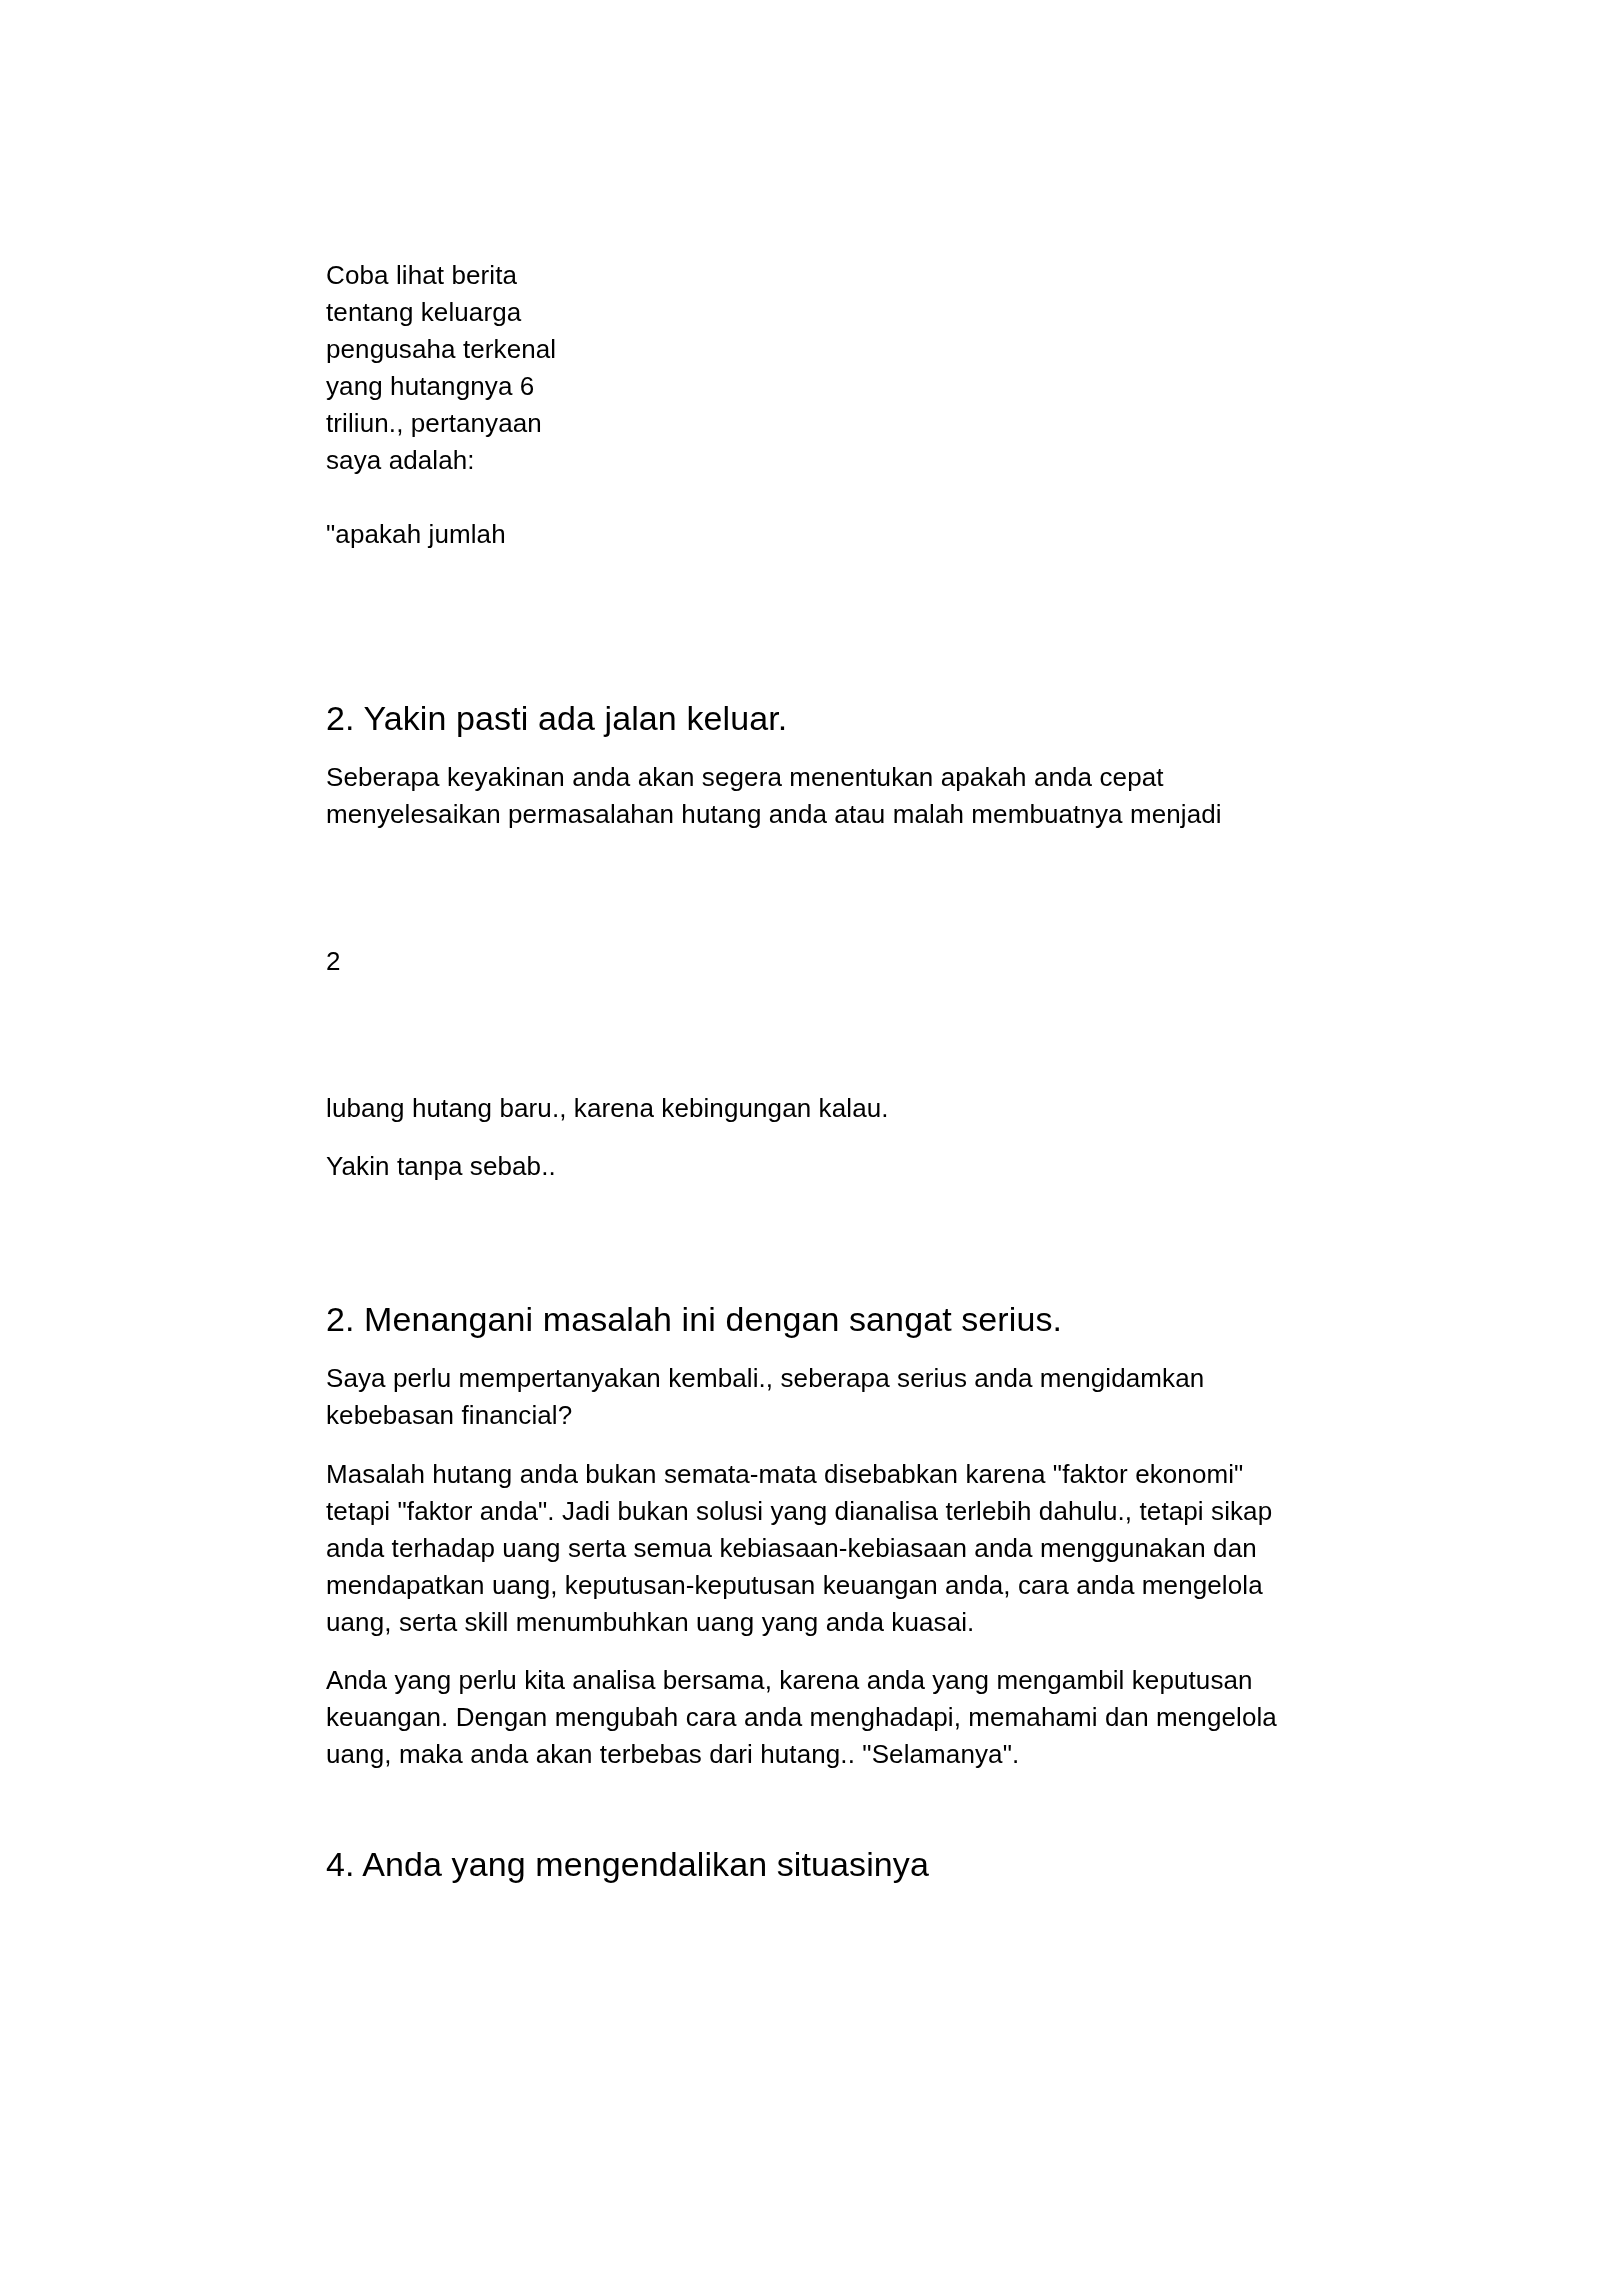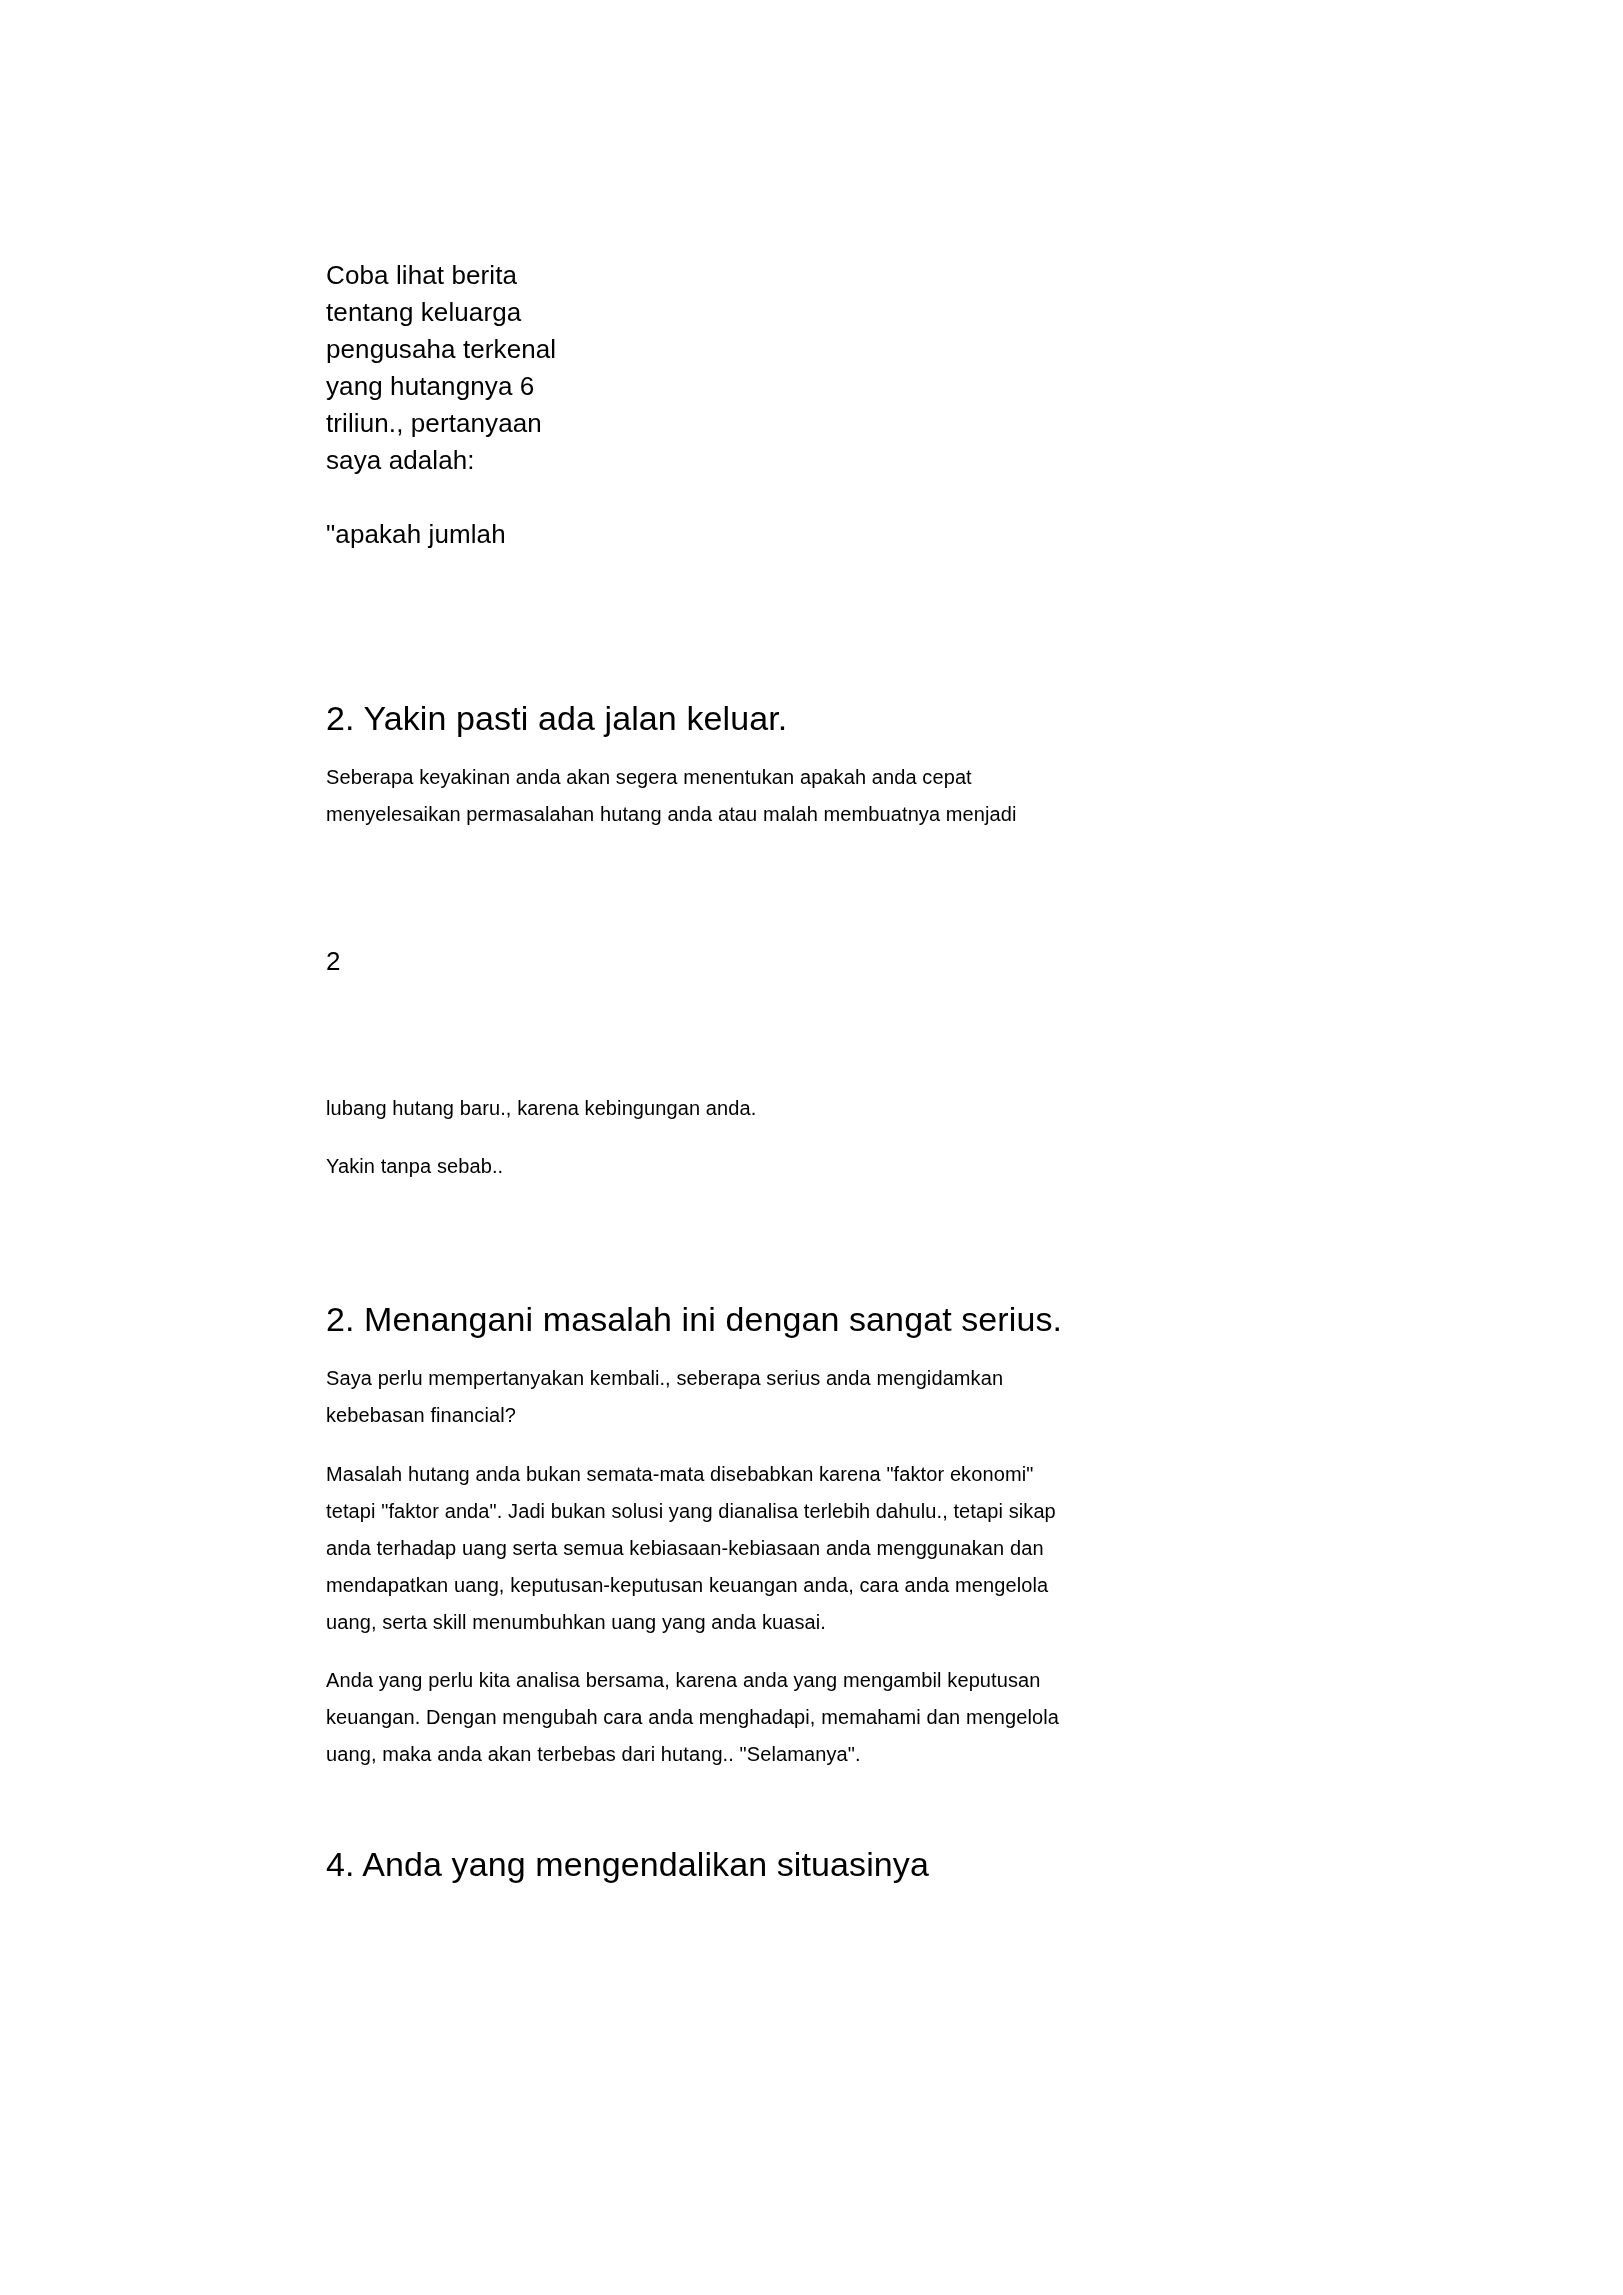--- a/index.html
+++ b/index.html
@@ -29,21 +29,21 @@
   
   .block-narrow {
     font-size: 26px;
     line-height: 37px;
     letter-spacing: 0.1px;
     white-space: pre-line;
     max-width: 412px;
   }
   
   .block-wide {
-    font-size: 20px;
+    font-size: 26px;
     line-height: 37px;
     letter-spacing: 0.1px;
     white-space: pre-line;
     max-width: 980px;
   }
   .heading-line {
     font-size: 34px;
     line-height: 37px;
     letter-spacing: 0.1px;
     white-space: pre-line;
@@ -83,21 +83,21 @@
 
     <div class="block-wide">Seberapa keyakinan anda akan segera menentukan apakah anda cepat
 menyelesaikan permasalahan hutang anda atau malah membuatnya menjadi</div>
 
     <div class="gap-l"></div>
 
     <div class="page-number">2</div>
 
     <div class="gap-l"></div>
 
-    <div class="block-wide">lubang hutang baru., karena kebingungan anda.</div>
+    <div class="block-wide">lubang hutang baru., karena kebingungan kalau.</div>
 
     <div class="gap-xs"></div>
 
     <div class="block-wide">Yakin tanpa sebab..</div>
 
     <div class="gap-xs"></div>
 
 
     <div class="gap-xs"></div>
 

